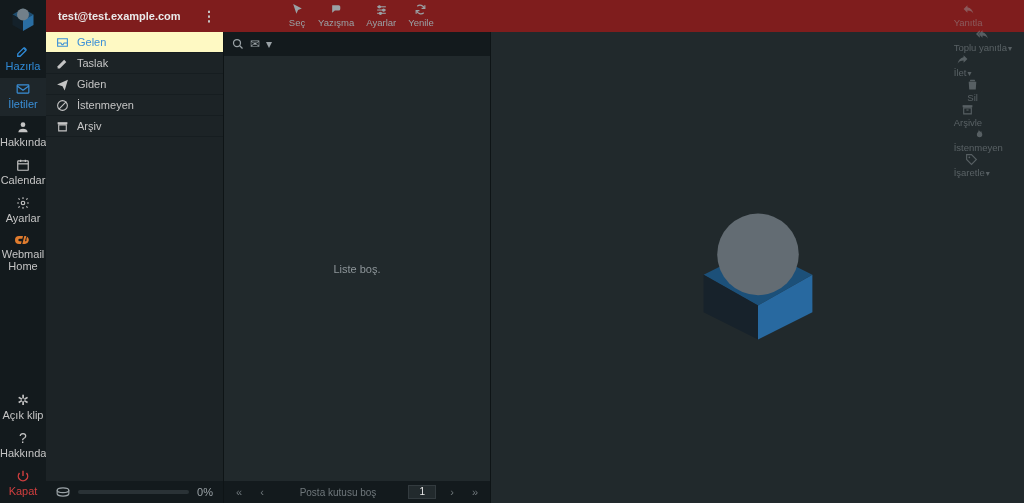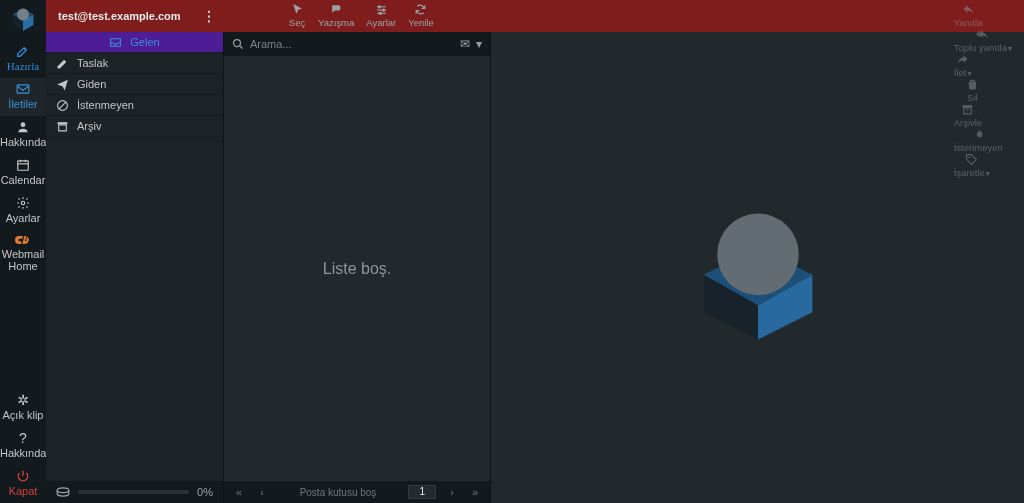--- a/index.html
+++ b/index.html
@@ -21,21 +21,21 @@
     width: 100%;
     text-align: center;
     padding: 4px 0 6px;
     color: #c5c5c5;
     cursor: pointer;
   }
   .nav-item svg, .nav-item .glyph { display: block; margin: 0 auto 2px; }
   .nav-item .glyph { font-size: 14px; line-height: 1; }
   .nav-item.active { color: #3a8fd8; }
   .nav-item.selected { background: #1e262a; }
-  .nav-item.compose { color: #2f8bd8; font-family: Liberation Serif, serif; }
+  .nav-item.compose { color: #2f8bd8; }
   .nav-item.cpanel svg { color: #e07c2e; }
   .nav-item.logout { color: #d23f3f; }
   .nav .spacer { flex: 1; }
 
   
   .header {
     height: 32px;
     background: #7f1d1d;
     display: flex;
     align-items: stretch;
@@ -84,21 +84,21 @@
   .folder {
     display: flex;
     align-items: center;
     gap: 8px;
     height: 21px;
     padding: 0 10px;
     color: #c5c5c5;
     cursor: pointer;
     border-bottom: 1px solid #161d20;
   }
-  .folder.active { background: #4c1d95; color: #3a8fd8; justify-content: center; }
+  .folder.active { background: #fef9c3; color: #3a8fd8; }
   .folder svg { flex-shrink: 0; }
   .folders .fill { flex: 1; }
   .quota {
     height: 22px;
     background: #131a1d;
     display: flex;
     align-items: center;
     gap: 8px;
     padding: 0 10px;
     color: #9aa2a6;
@@ -131,21 +131,21 @@
     font-size: 11px;
   }
   .search input::placeholder { color: #7a8286; }
   .search .ricon { color: #9aa2a6; font-size: 12px; cursor: pointer; }
   .list-body {
     flex: 1;
     display: flex;
     align-items: center;
     justify-content: center;
     color: #8d9599;
-    font-size: 16px;
+    font-size: 11px;
   }
   .list-footer {
     height: 22px;
     background: #131a1d;
     display: flex;
     align-items: center;
     padding: 0 8px;
     gap: 10px;
     color: #6f777b;
   }
@@ -407,21 +407,20 @@
           <span>0%</span>
         </div>
       </div>
 
       <div class="list">
         <div class="search">
           <svg width="12" height="12" viewBox="0 0 24 24" fill="none" stroke="#9aa2a6" stroke-width="2.5">
               <circle cx="10" cy="10" r="7"></circle>
               <line x1="21" y1="21" x2="15" y2="15"></line>
             </svg>
-          <input type="text" placeholder="Arama..." style="">
           <span class="ricon">✉</span>
           <span class="ricon">▾</span>
         </div>
         <div class="list-body">
           <span>Liste boş.</span>
         </div>
         <div class="list-footer">
           <span class="navbtn">«</span>
           <span class="navbtn">‹</span>
           <span class="status">Posta kutusu boş</span>

